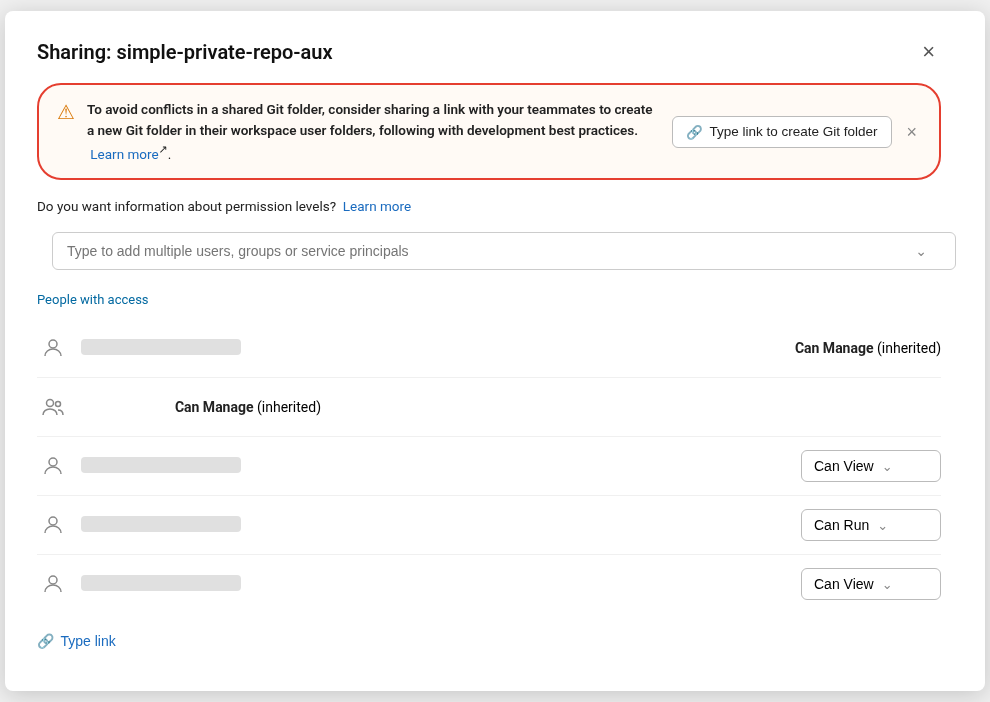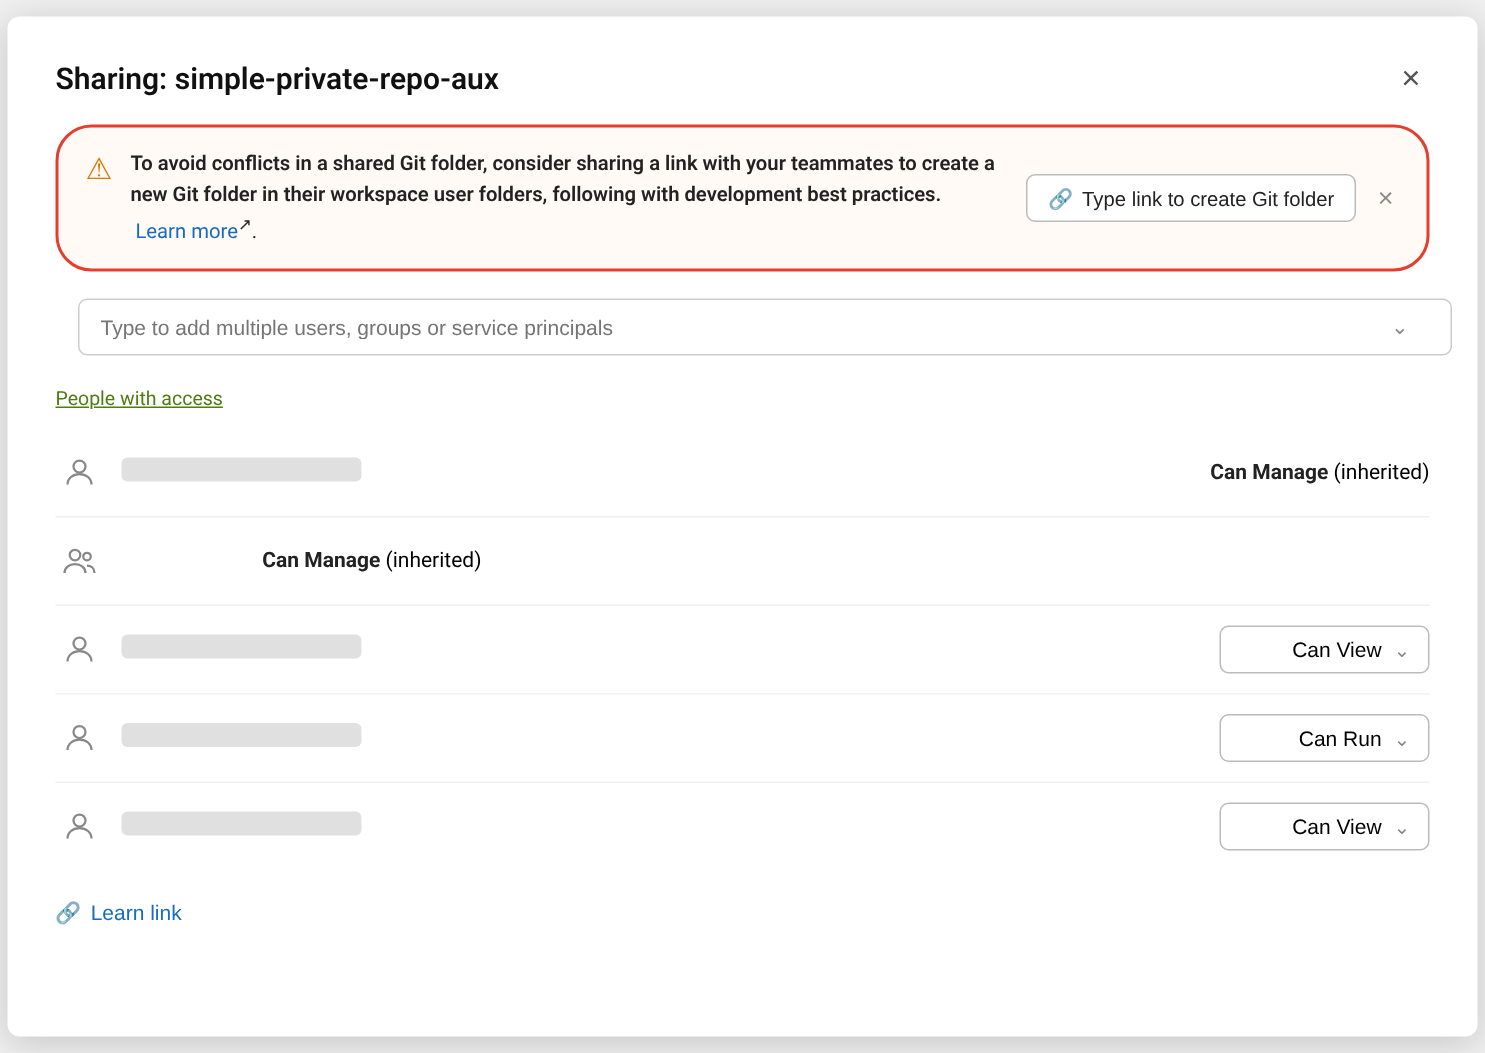--- a/index.html
+++ b/index.html
@@ -12,21 +12,21 @@
       align-items: center;
       justify-content: center;
       min-height: 100vh;
     }
     .modal {
       background: #fff;
       border-radius: 8px;
       box-shadow: 0 4px 24px rgba(0,0,0,0.18);
       width: 980px;
       min-height: 680px;
-      padding: 28px 32px 28px 32px;
+      padding: 28px 44px 28px 32px;
       position: relative;
     }
     .modal-header {
       display: flex;
       align-items: center;
       justify-content: space-between;
       margin-bottom: 18px;
     }
     .modal-title {
       font-size: 20px;
@@ -146,24 +146,23 @@
       top: 50%;
       transform: translateY(-50%);
       color: #888;
       font-size: 14px;
       pointer-events: none;
     }
 
     
     .section-label {
       font-size: 13px;
-      color: #4d7c0f;
+      color: #0369a1;
       margin-bottom: 12px;
       font-weight: 400;
-      text-decoration: underline;
     }
     .people-list {
       display: flex;
       flex-direction: column;
       gap: 0;
     }
     .person-row {
       display: flex;
       align-items: center;
       padding: 13px 0;
@@ -198,21 +197,21 @@
     .permission-dropdown {
       display: flex;
       align-items: center;
       border: 1px solid #bbb;
       border-radius: 6px;
       padding: 7px 12px;
       font-size: 14px;
       background: #fff;
       cursor: pointer;
       min-width: 140px;
-      justify-content: flex-end;
+      justify-content: flex-start;
       gap: 8px;
     }
     .dropdown-chevron {
       color: #888;
       font-size: 13px;
     }
     .permission-right {
       min-width: 240px;
       display: flex;
       align-items: center;
@@ -264,20 +263,24 @@
     </div>
     <div class="alert-right">
       <button class="copy-link-btn">
         <span>🔗</span>
         <span>Type link to create Git folder</span>
       </button>
       <button class="alert-close-btn">×</button>
     </div>
   </div>
 
+  <div class="permission-info">
+    <span>Do you want information about permission levels?</span>
+    &nbsp;<a href="#">Learn more</a>
+  </div>
 
   <div class="search-container">
     <input class="search-input" type="text" placeholder="Type to add multiple users, groups or service principals" style="">
     <span class="search-chevron">⌄</span>
   </div>
 
   <div class="section-label">People with access</div>
 
   <div class="people-list">
 
@@ -365,15 +368,15 @@
           <span>Can View</span>
           <span class="dropdown-chevron">⌄</span>
         </button>
       </div>
     </div>
 
   </div>
 
   <button class="bottom-copy-link">
     <span>🔗</span>
-    <span>Learn link</span>
+    <span>Type link</span>
   </button>
 </div>
 
 </body></html>

